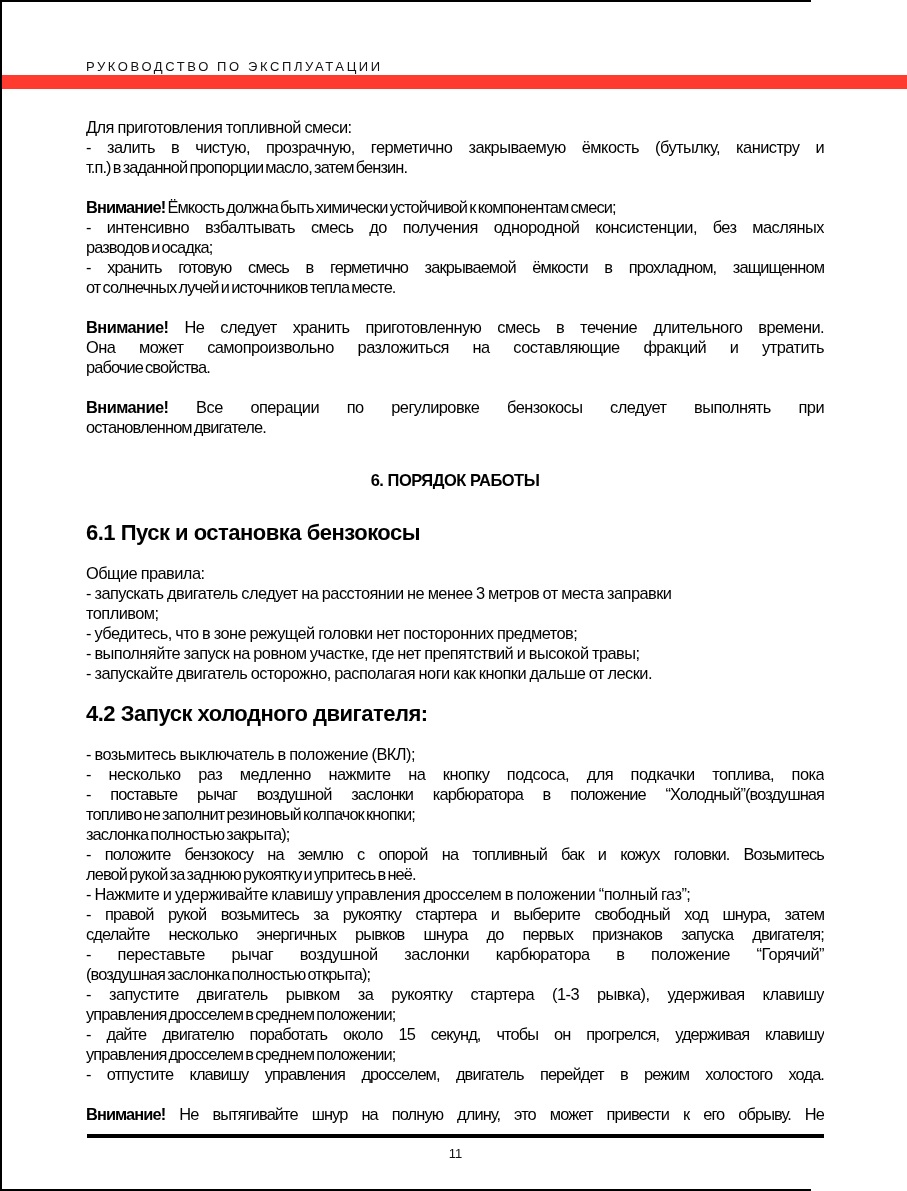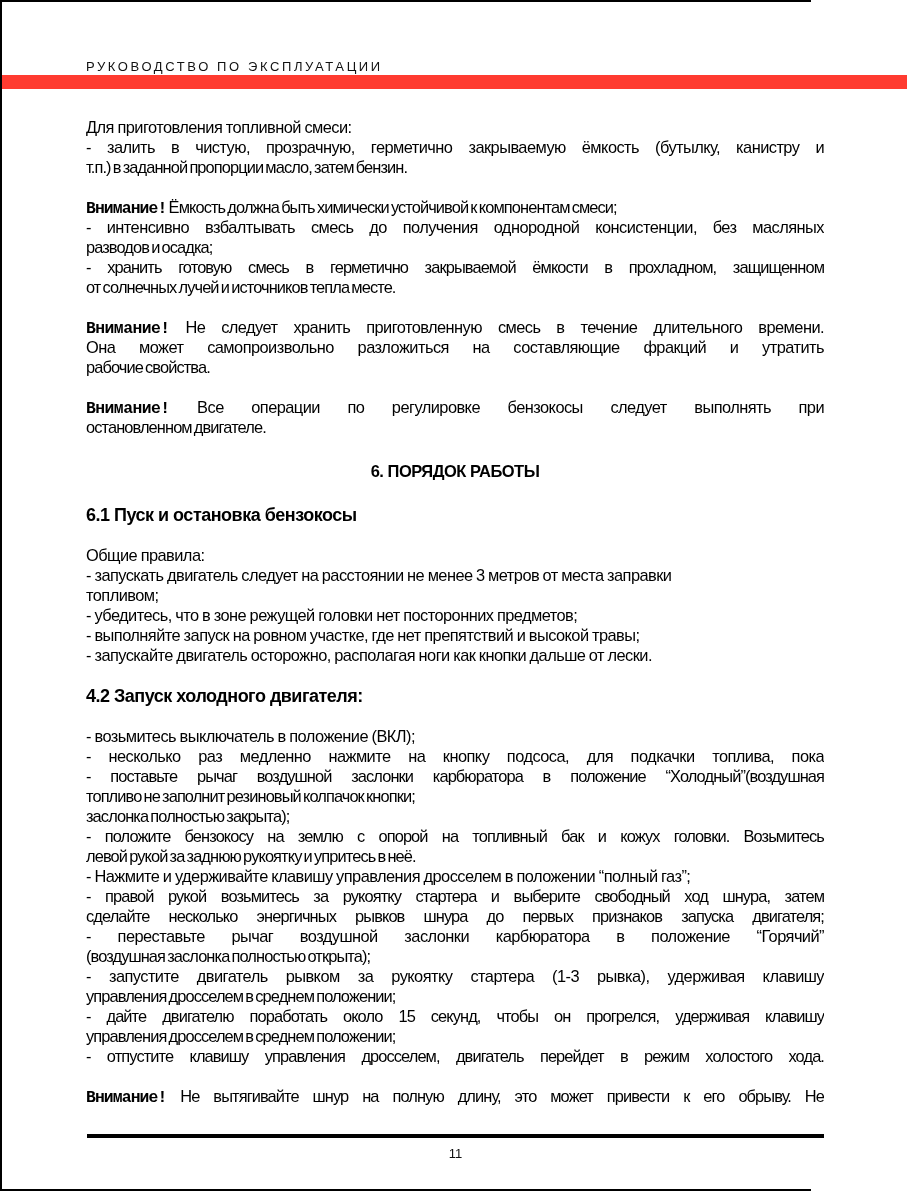--- a/index.html
+++ b/index.html
@@ -20,26 +20,26 @@
     position: absolute; left: 84px; top: 115px; width: 738px;
     font-family: "Liberation Sans", sans-serif; color: #000000;
   }
   .line {
     font-size: 16.4px; line-height: 20px; height: 20px; white-space: nowrap;
     letter-spacing: -0.55px; word-spacing: -0.5px;
   }
   .line.j { text-align: justify; text-align-last: justify; white-space: normal; overflow: hidden; }
   .line.tight { letter-spacing: -0.9px; word-spacing: -1.5px; }
   .gap { height: 20px; }
-  .b { font-weight: bold; font-family: Liberation Mono, monospace; }
+  .b { font-weight: bold; }
   .center-title {
     text-align: center; font-weight: bold; font-size: 16.5px; line-height: 20px; height: 20px;
-    letter-spacing: -0.5px; margin: 3px;
+    letter-spacing: -0.5px; margin: 12px;
   }
-  .sub-title { font-weight: bold; font-size: 18px; line-height: 20px; height: 20px; letter-spacing: -0.5px; }
+  .sub-title { font-weight: bold; font-size: 22px; line-height: 20px; height: 20px; letter-spacing: -0.5px; }
   .footer-rule { position: absolute; left: 85px; top: 1132px; width: 737px; height: 4px; background: #000; }
   .page-num {
     position: absolute; left: 0; width: 907px; top: 1144px; text-align: center;
     font-family: "Liberation Sans", sans-serif; font-size: 13px; color: #111; line-height: 16px;
   }
 </style>
 </head>
 <body>
 
 <div class="page">

